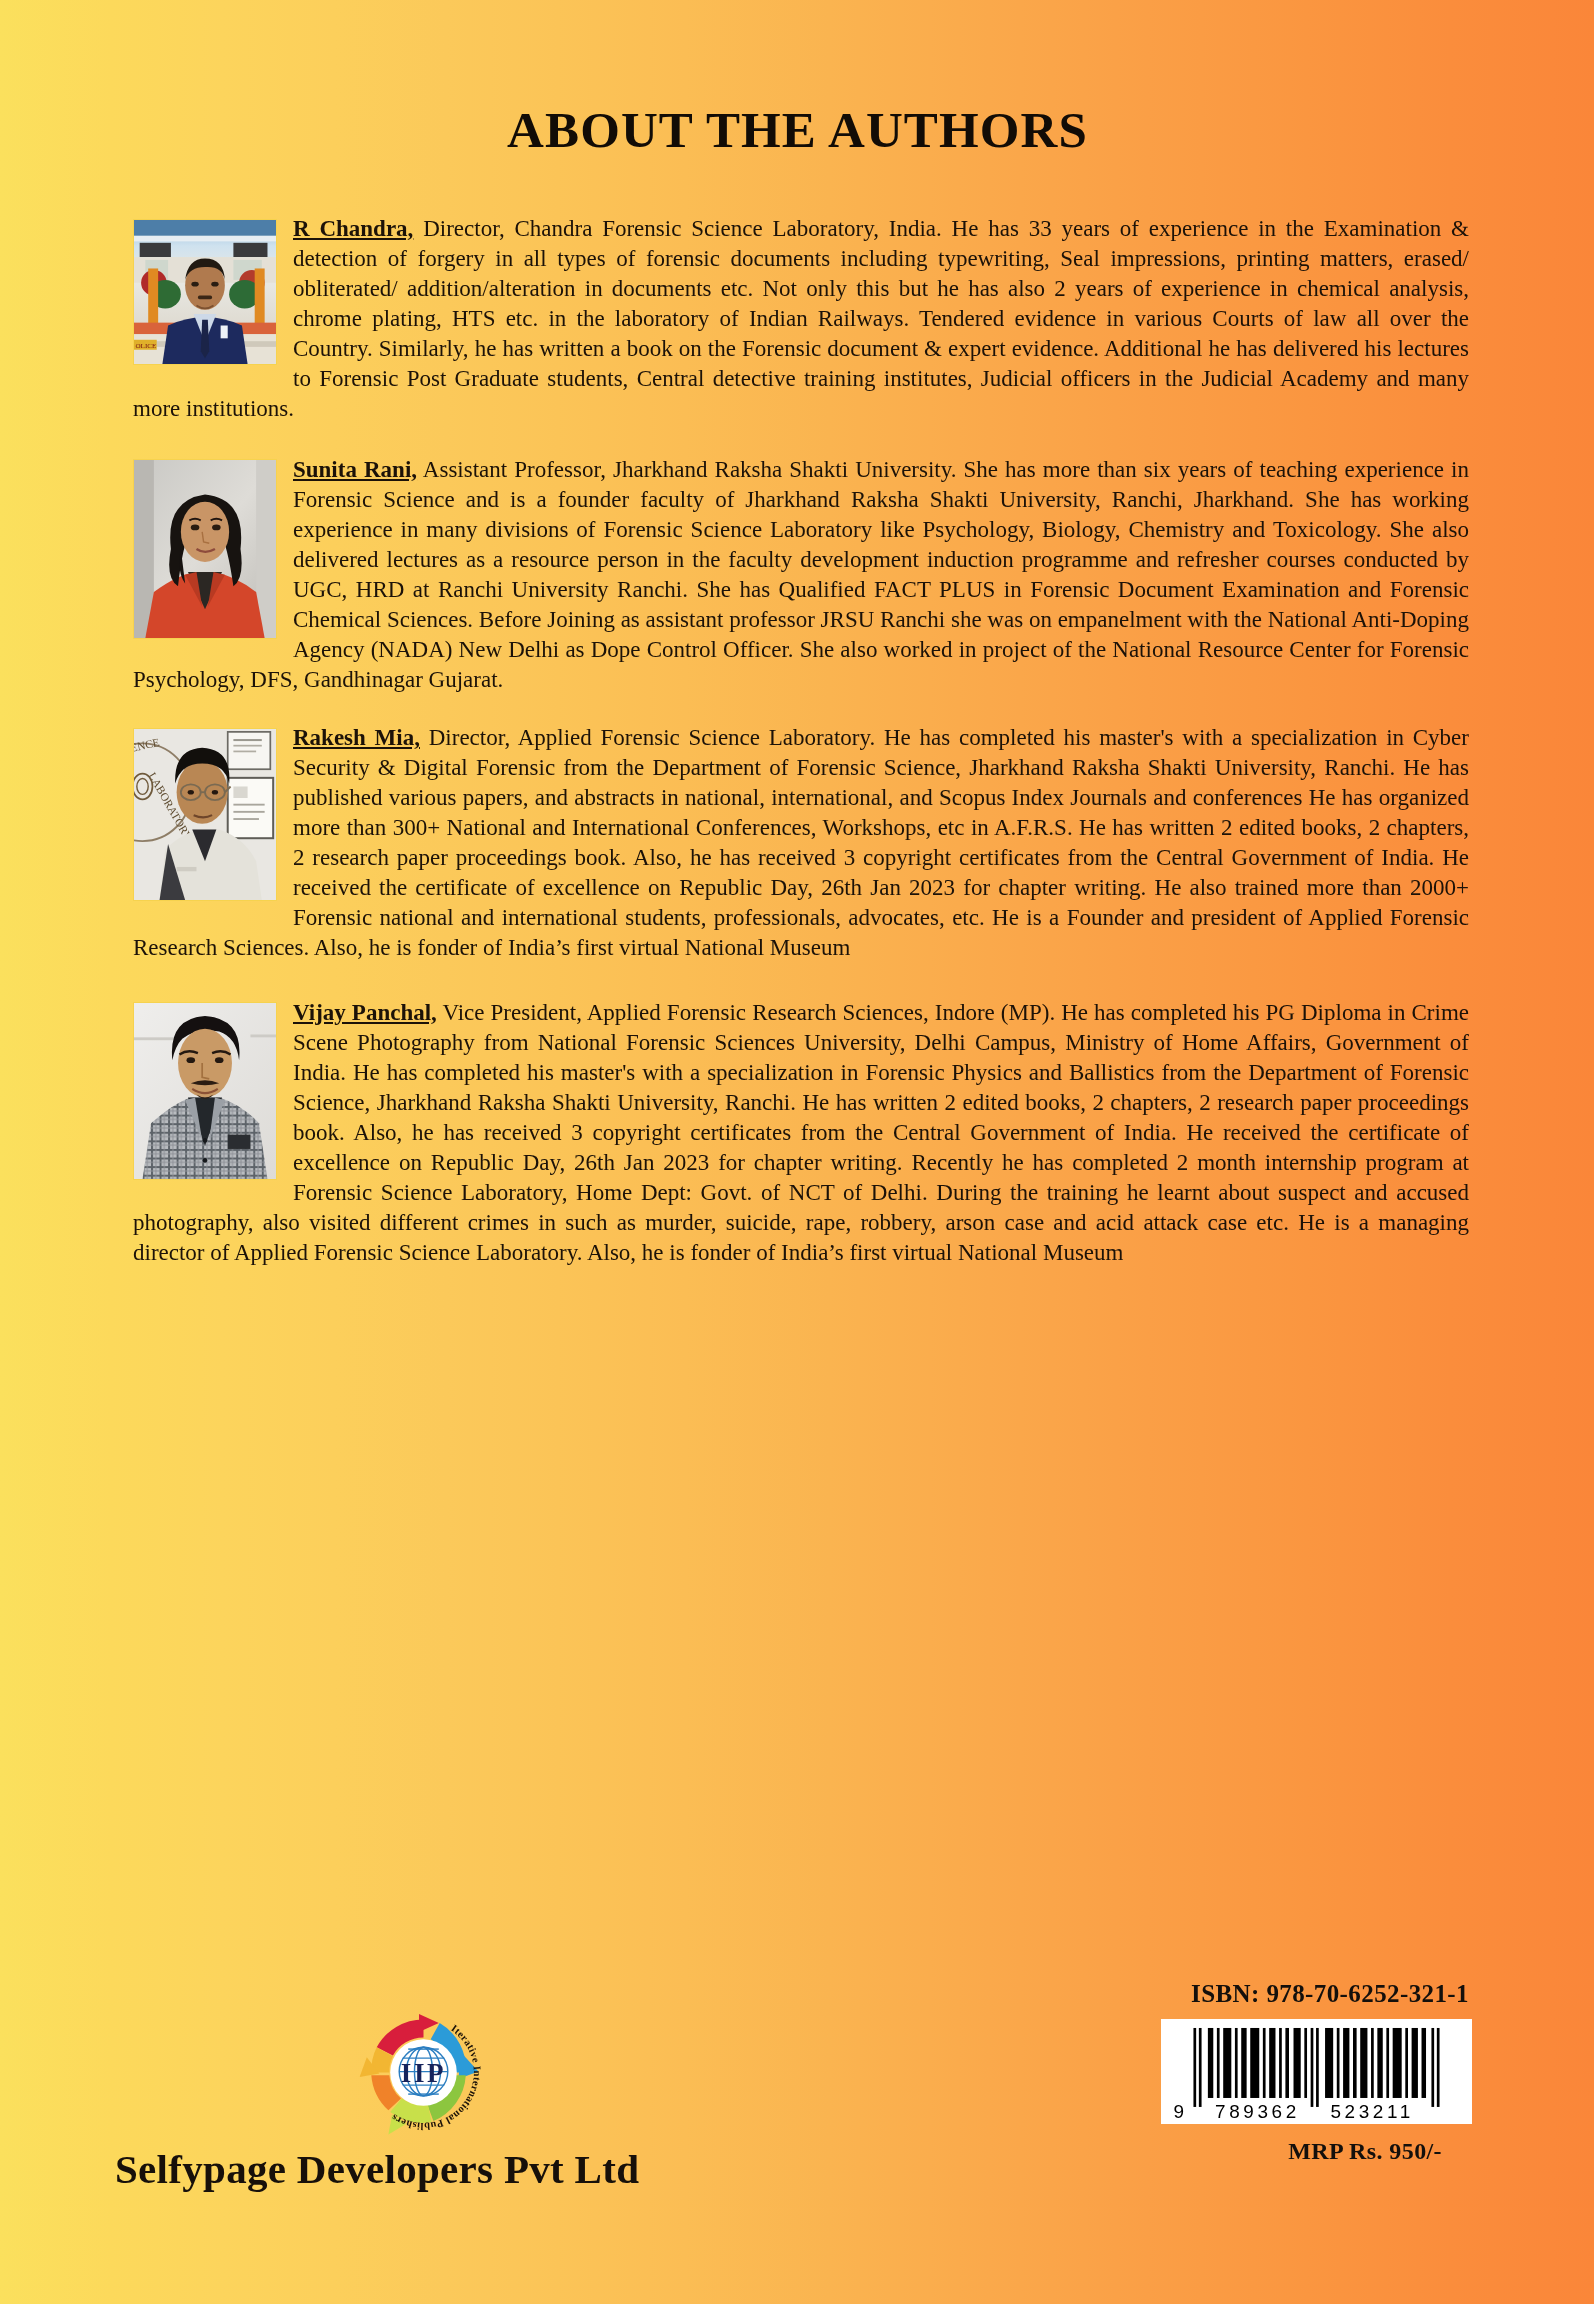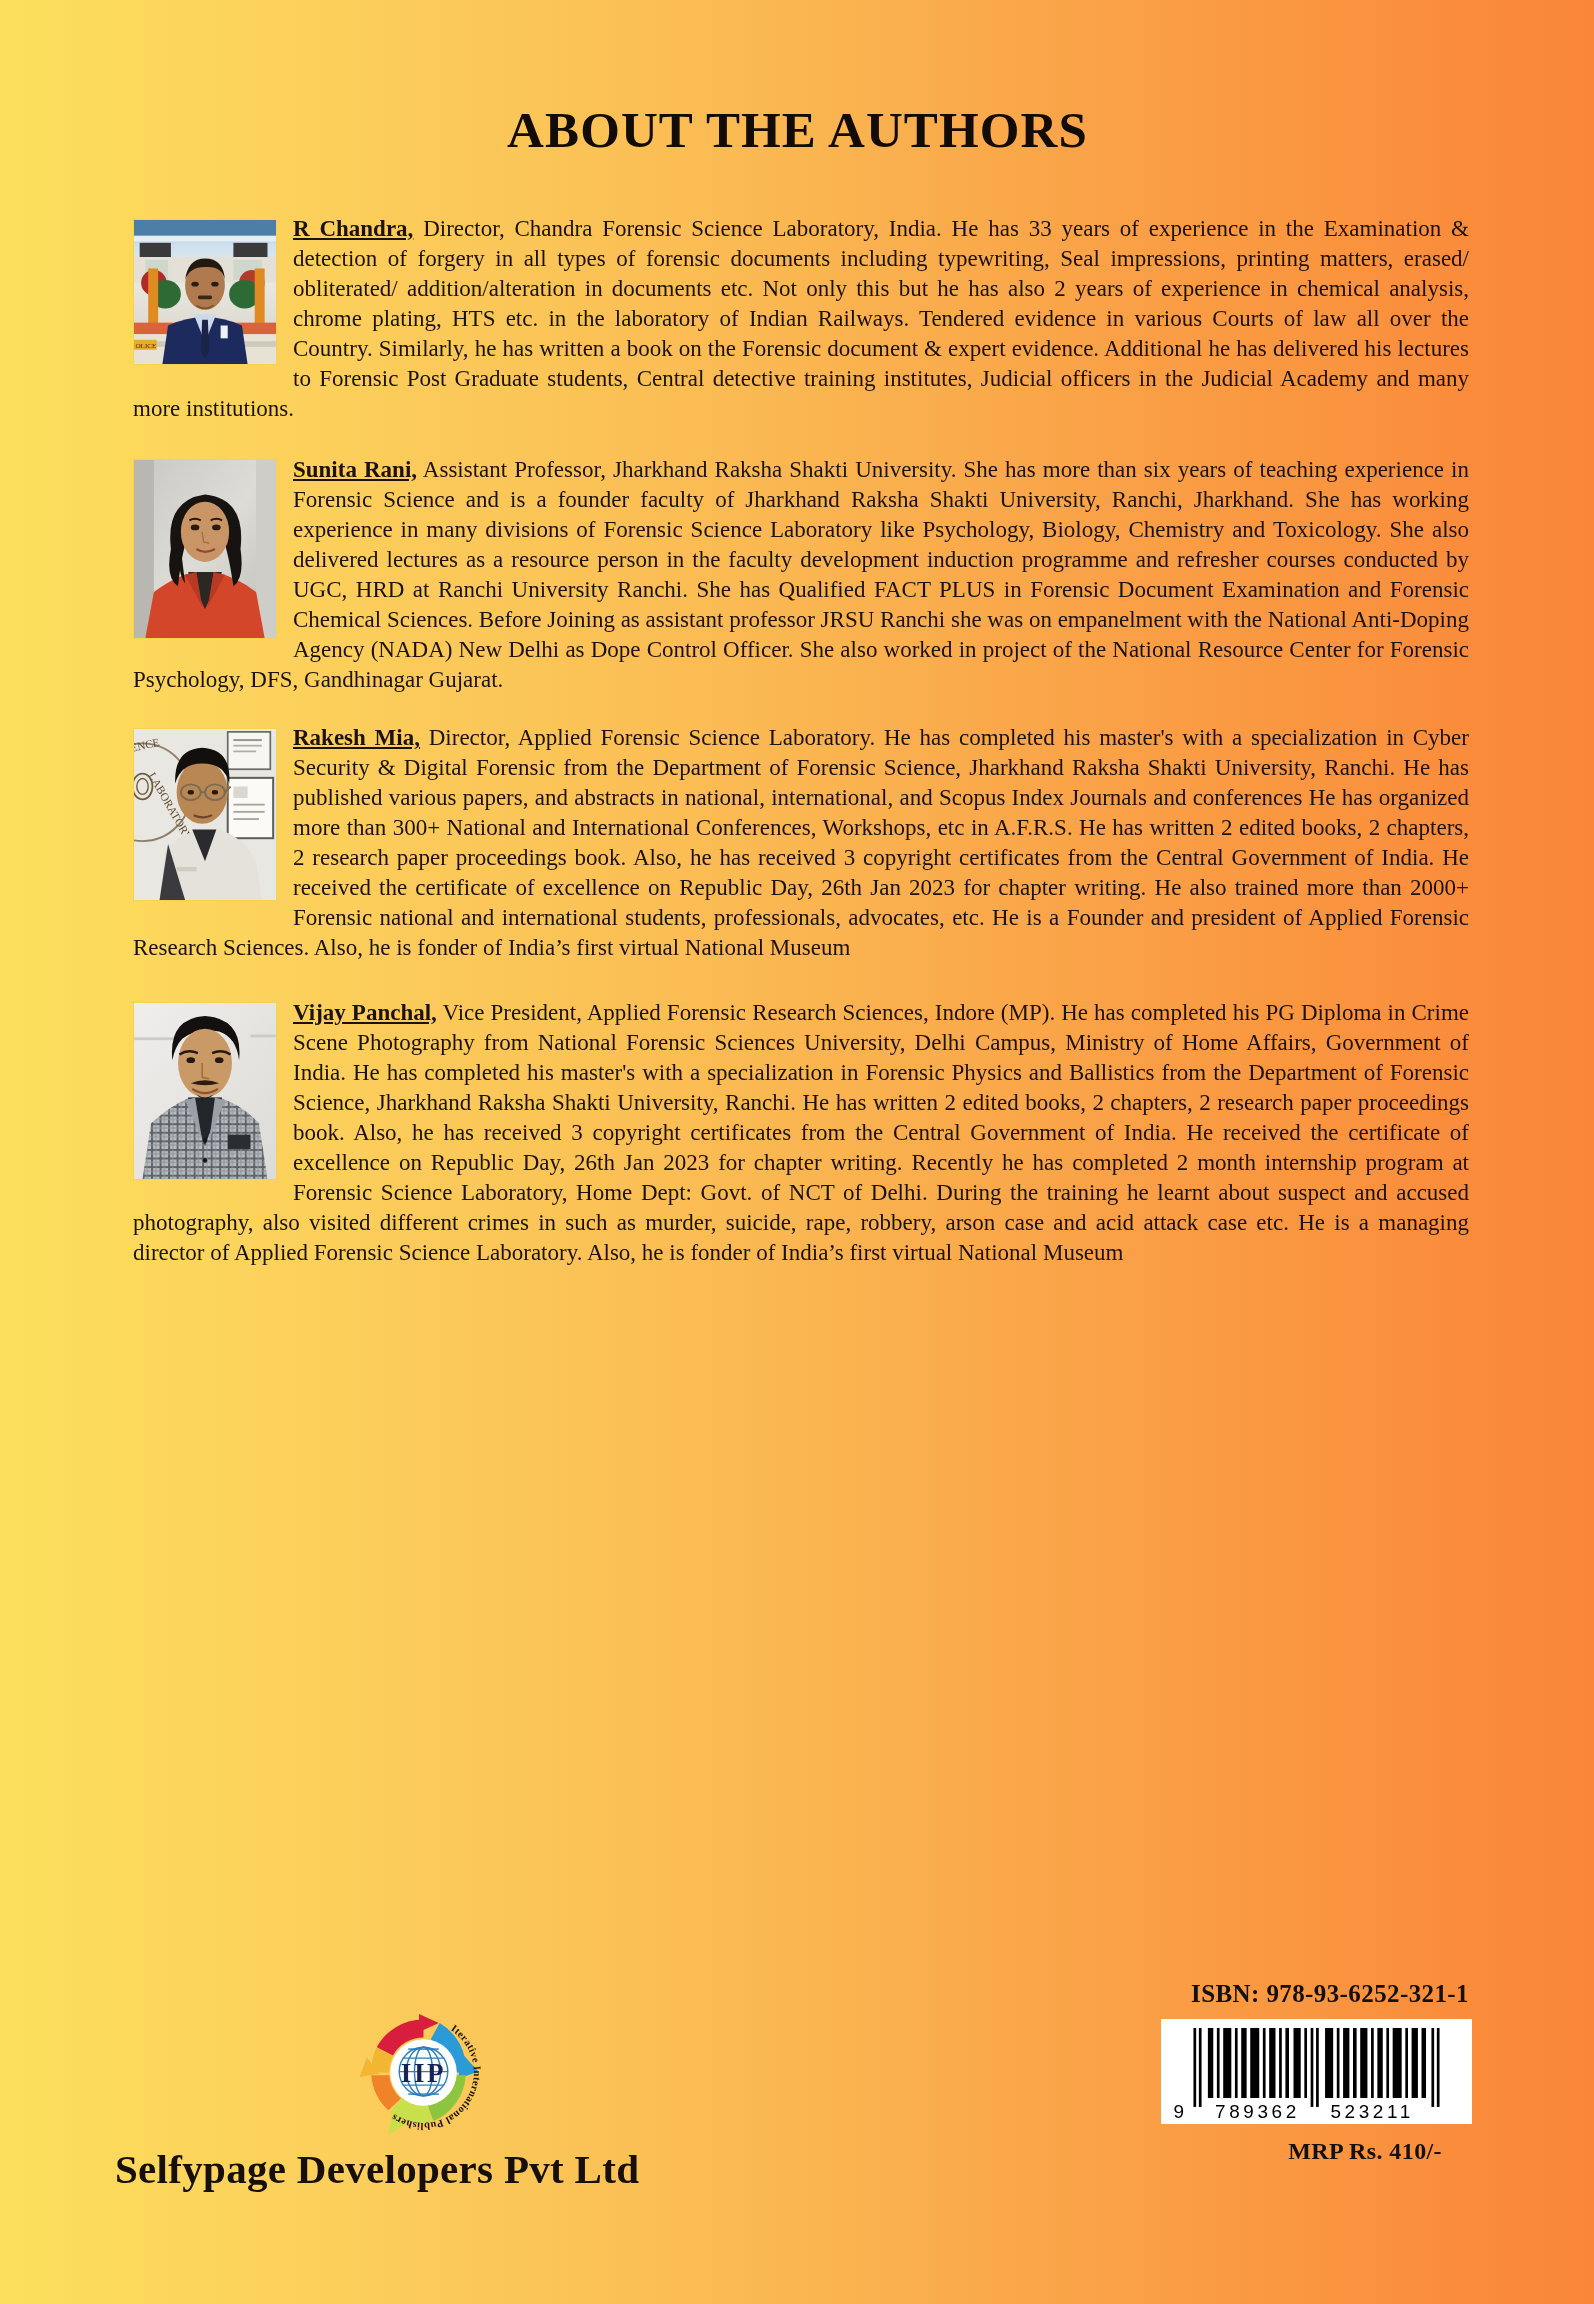--- a/index.html
+++ b/index.html
@@ -386,21 +386,21 @@
         <text x="75" y="85" font-size="30" font-weight="bold" text-anchor="middle" fill="#16245c" font-family="Liberation Serif, serif" letter-spacing="3">IIP</text>
 
         <text font-size="11.5" font-weight="bold" fill="#1c1208" font-family="Liberation Serif, serif" letter-spacing="0.4">
           <textPath href="#ringpath" startOffset="9%">Iterative International Publishers</textPath>
         </text>
       </svg>
     </div>
 
     <div class="publisher">Selfypage Developers Pvt Ltd</div>
 
-    <div class="isbn">ISBN: 978-93-6252-321-1</div>
+    <div class="isbn">ISBN: 978-70-6252-321-1</div>
 
     <div class="barcode-box">
       <svg viewBox="0 0 345 117" preserveAspectRatio="none">
         <rect width="345" height="117" fill="#ffffff"></rect>
         <g fill="#000000">
 
           <rect x="36" y="10" width="3" height="88"></rect>
           <rect x="42" y="10" width="3" height="88"></rect>
 
           <rect x="52" y="10" width="6" height="78"></rect>
@@ -436,17 +436,17 @@
           <rect x="306" y="10" width="3" height="88"></rect>
         </g>
         <g font-family="Liberation Sans, sans-serif" font-size="21" fill="#000000">
           <text x="14" y="110">9</text>
           <text x="60" y="110" letter-spacing="4">789362</text>
           <text x="188" y="110" letter-spacing="4">523211</text>
         </g>
       </svg>
     </div>
 
-    <div class="mrp">MRP Rs. 410/-</div>
+    <div class="mrp">MRP Rs. 950/-</div>
   </div>
 
 </div>
 
 
 </body></html>

